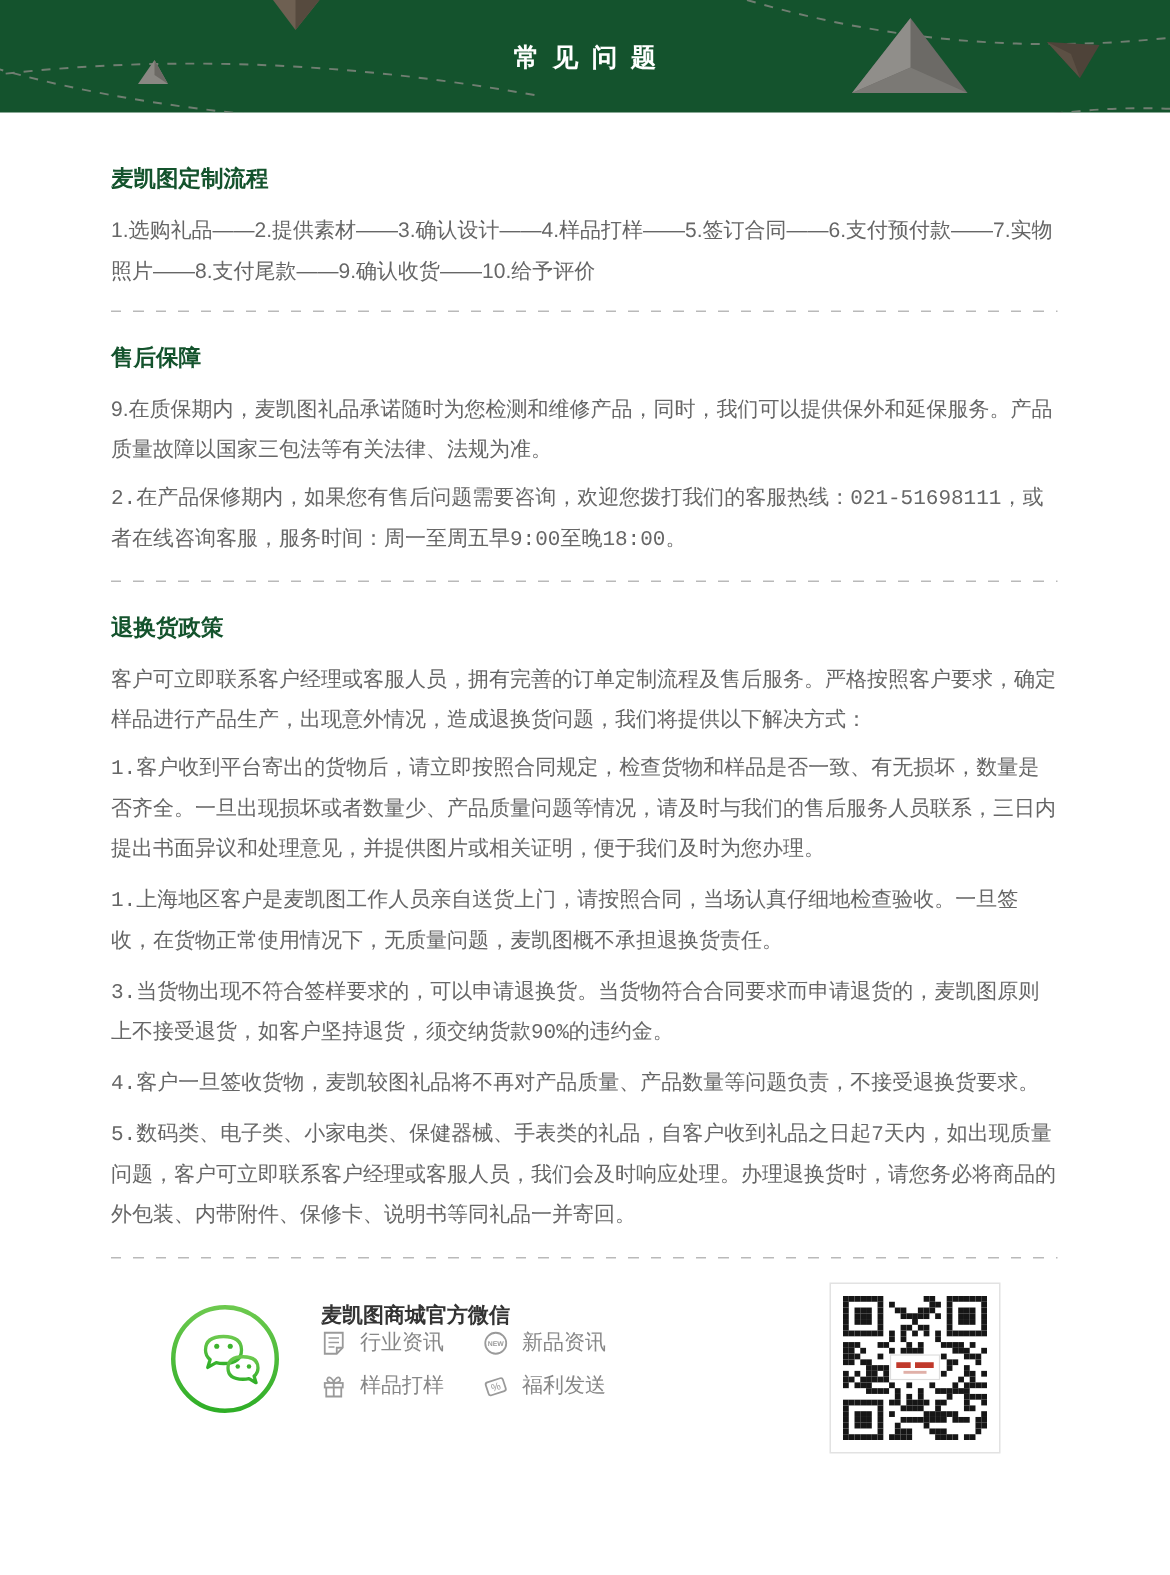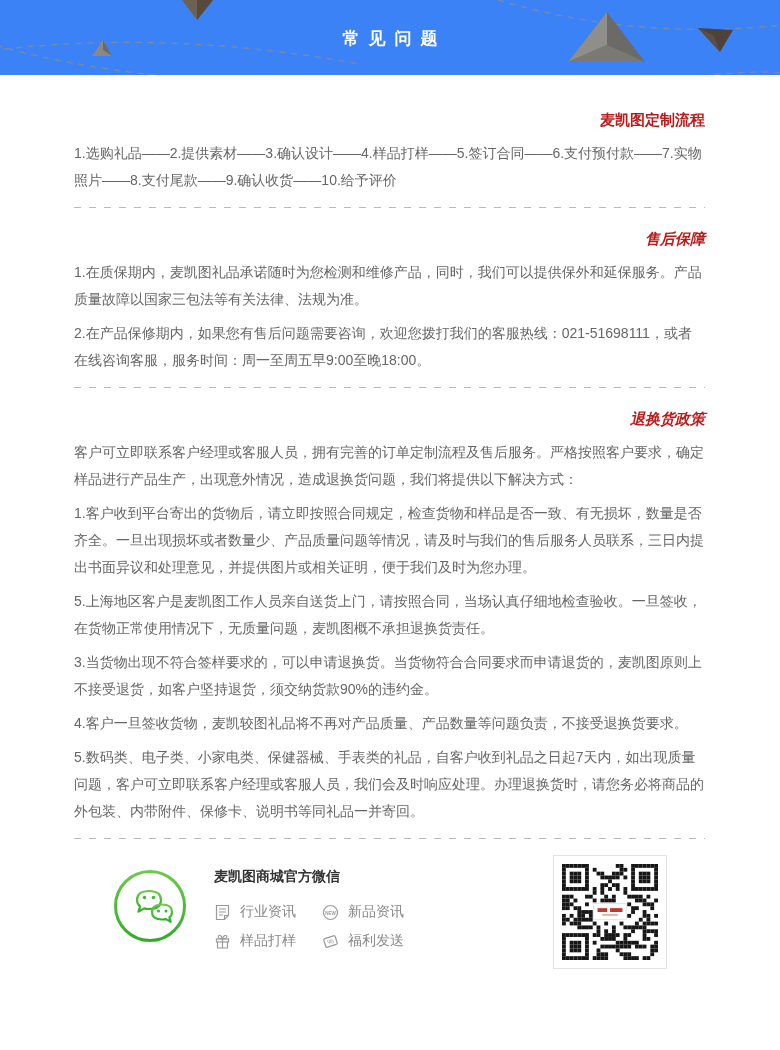--- a/index.html
+++ b/index.html
@@ -1,38 +1,38 @@
 <!DOCTYPE html>
 <html><head>
 <meta charset="utf-8">
 <style>
   html,body{margin:0;padding:0;background:#fff;}
   .page{width:780px;height:1050px;position:relative;background:#fff;overflow:hidden;
         font-family:"Liberation Sans","DejaVu Sans",sans-serif;}
   
-  .hdr{height:75px;background:#3b82f6;position:relative;overflow:hidden;}
+  .hdr{height:75px;background:#14532d;position:relative;overflow:hidden;}
   .hdr-decor{position:absolute;left:0;top:0;width:780px;height:75px;display:block;}
   .hdr-title{position:absolute;left:0;top:27px;width:100%;text-align:center;color:#ffffff;
              font-size:17px;font-weight:bold;letter-spacing:9px;text-indent:9px;z-index:2;}
   
   .content{padding:0 75px 0 74px;}
-  .sec-h{font-size:15px;font-weight:bold;color:#b91c1c;line-height:17px;text-align:right;}
+  .sec-h{font-size:15px;font-weight:bold;color:#14532d;line-height:17px;}
   .sec-h.first{padding-top:36px;}
-  .sec-h.later{padding-top:22px;font-style:italic;}
+  .sec-h.later{padding-top:22px;}
   .para{font-size:14px;color:#666;line-height:27px;margin:0;}
   .para.lead{margin-top:12px;}
-  .para.follow{margin-top:7px;}
+  .para.follow{margin-top:7px;font-family:Liberation Mono, monospace;}
   .sep{height:1px;margin-top:13px;
        background:repeating-linear-gradient(90deg,#b9b9b9 0 7px,transparent 7px 15px);}
   
   .footer{margin-top:16px;padding:0 38px 0 39px;display:flex;align-items:flex-start;}
   .wx-badge{width:74px;height:74px;margin-top:14px;flex:0 0 auto;}
   .wx-text{margin-left:27px;margin-top:12px;}
   .wx-title{font-size:14px;font-weight:bold;color:#333;line-height:19px;}
-  .wx-grid{margin-top:17px;display:grid;grid-template-columns:108px auto;grid-row-gap:11px;}
+  .wx-grid{margin-top:0;display:grid;grid-template-columns:108px auto;grid-row-gap:11px;}
   .wx-item{display:flex;align-items:center;color:#878787;font-size:14px;}
   .wx-item svg{flex:0 0 auto;margin-right:9px;display:block;}
   .qr-box{margin-left:auto;margin-top:0;border:1px solid #e2e2e2;background:#fff;padding:8px;}
   .qr-box svg{display:block;}
 </style>
 </head>
 <body>
 
 <div class="page">
 
@@ -65,30 +65,30 @@
   <div class="content">
 
     <div>
       <div class="sec-h first">麦凯图定制流程</div>
       <p class="para lead">1.选购礼品——2.提供素材——3.确认设计——4.样品打样——5.签订合同——6.支付预付款——7.实物照片——8.支付尾款——9.确认收货——10.给予评价</p>
     </div>
     <div class="sep"></div>
 
     <div>
       <div class="sec-h later">售后保障</div>
-      <p class="para lead">1.在质保期内，麦凯图礼品承诺随时为您检测和维修产品，同时，我们可以提供保外和延保服务。产品质量故障以国家三包法等有关法律、法规为准。</p>
+      <p class="para lead">9.在质保期内，麦凯图礼品承诺随时为您检测和维修产品，同时，我们可以提供保外和延保服务。产品质量故障以国家三包法等有关法律、法规为准。</p>
       <p class="para follow">2.在产品保修期内，如果您有售后问题需要咨询，欢迎您拨打我们的客服热线：021-51698111，或者在线咨询客服，服务时间：周一至周五早9:00至晚18:00。</p>
     </div>
     <div class="sep"></div>
 
     <div>
       <div class="sec-h later">退换货政策</div>
       <p class="para lead">客户可立即联系客户经理或客服人员，拥有完善的订单定制流程及售后服务。严格按照客户要求，确定样品进行产品生产，出现意外情况，造成退换货问题，我们将提供以下解决方式：</p>
       <p class="para follow">1.客户收到平台寄出的货物后，请立即按照合同规定，检查货物和样品是否一致、有无损坏，数量是否齐全。一旦出现损坏或者数量少、产品质量问题等情况，请及时与我们的售后服务人员联系，三日内提出书面异议和处理意见，并提供图片或相关证明，便于我们及时为您办理。</p>
-      <p class="para follow">5.上海地区客户是麦凯图工作人员亲自送货上门，请按照合同，当场认真仔细地检查验收。一旦签收，在货物正常使用情况下，无质量问题，麦凯图概不承担退换货责任。</p>
+      <p class="para follow">1.上海地区客户是麦凯图工作人员亲自送货上门，请按照合同，当场认真仔细地检查验收。一旦签收，在货物正常使用情况下，无质量问题，麦凯图概不承担退换货责任。</p>
       <p class="para follow">3.当货物出现不符合签样要求的，可以申请退换货。当货物符合合同要求而申请退货的，麦凯图原则上不接受退货，如客户坚持退货，须交纳货款90%的违约金。</p>
       <p class="para follow">4.客户一旦签收货物，麦凯较图礼品将不再对产品质量、产品数量等问题负责，不接受退换货要求。</p>
       <p class="para follow">5.数码类、电子类、小家电类、保健器械、手表类的礼品，自客户收到礼品之日起7天内，如出现质量问题，客户可立即联系客户经理或客服人员，我们会及时响应处理。办理退换货时，请您务必将商品的外包装、内带附件、保修卡、说明书等同礼品一并寄回。</p>
     </div>
     <div class="sep"></div>
 
     <div class="footer">
 
       <svg class="wx-badge" viewBox="0 0 74 74" xmlns="http://www.w3.org/2000/svg">
         <defs>

